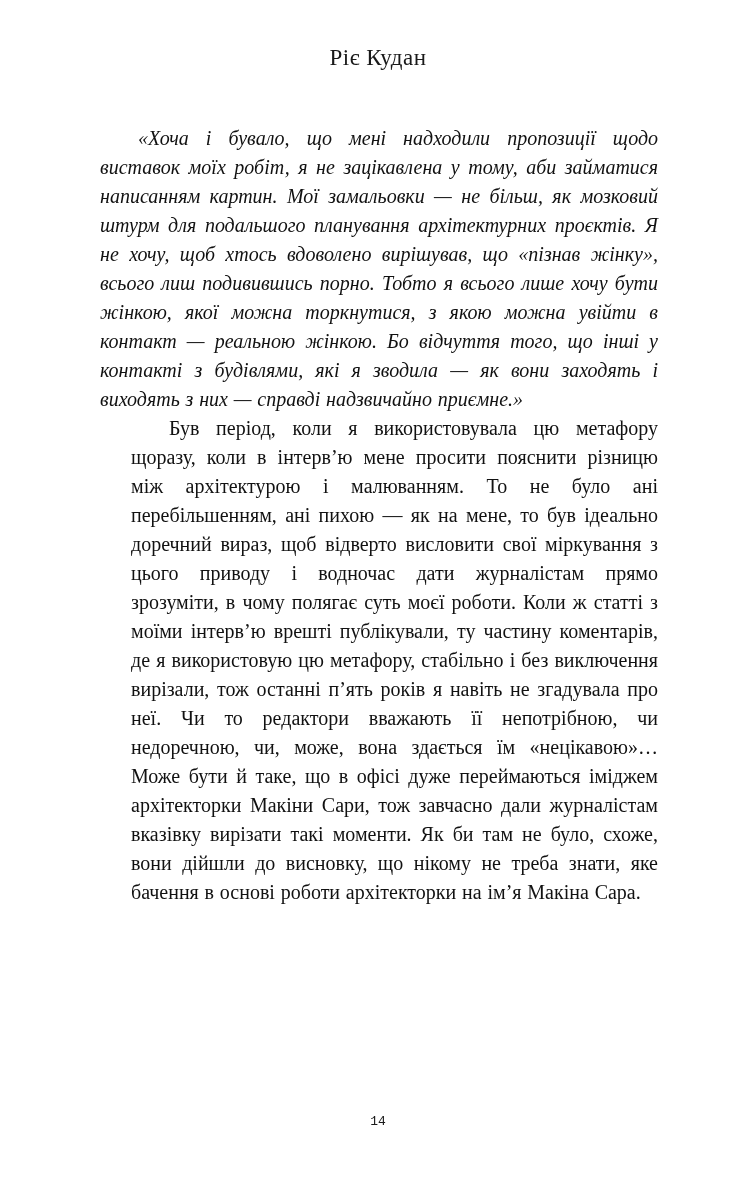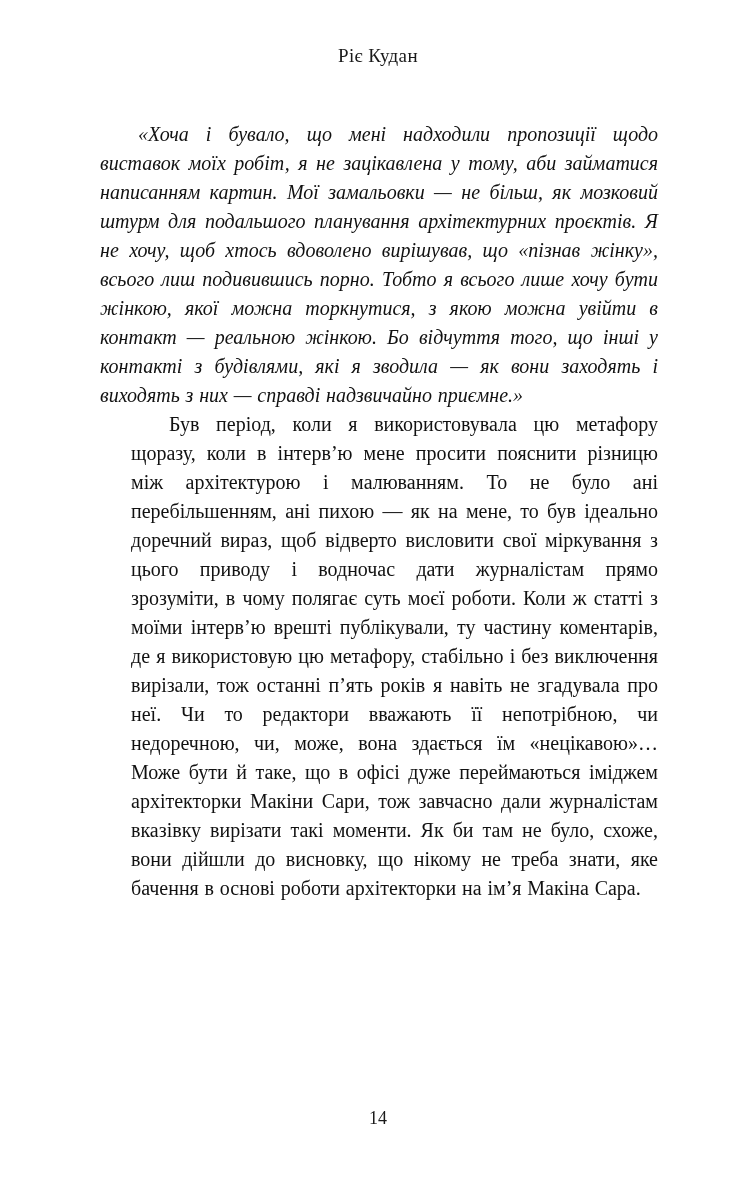--- a/index.html
+++ b/index.html
@@ -15,21 +15,21 @@
       margin: 0 auto;
       background: #ffffff;
       color: #1a1a1a;
       font-family: "Liberation Serif", "DejaVu Serif", serif;
       overflow: hidden;
     }
 
     .running-header {
       padding-top: 45px;
       text-align: center;
-      font-size: 19px;
+      font-size: 23px;
       font-weight: 400;
       letter-spacing: 0.02em;
       color: #1a1a1a;
     }
 
     .text-block {
       margin: 53px 98px 0 100px; 
       font-size: 20px;
       line-height: 29px;
       text-align: justify;
@@ -49,22 +49,23 @@
       font-style: normal;
       margin-left: 31px;
     }
 
     .page-number {
       position: absolute;
       bottom: 52px;
       left: 0;
       width: 100%;
       text-align: center;
-      font-size: 18px;
+      font-size: 13px;
       color: #1a1a1a;
+      font-family: Liberation Mono, monospace;
     }
   </style>
 </head>
 <body>
 
 <div class="book-page">
 
   <div class="running-header">Ріє Кудан</div>
 
   <div class="text-block">

